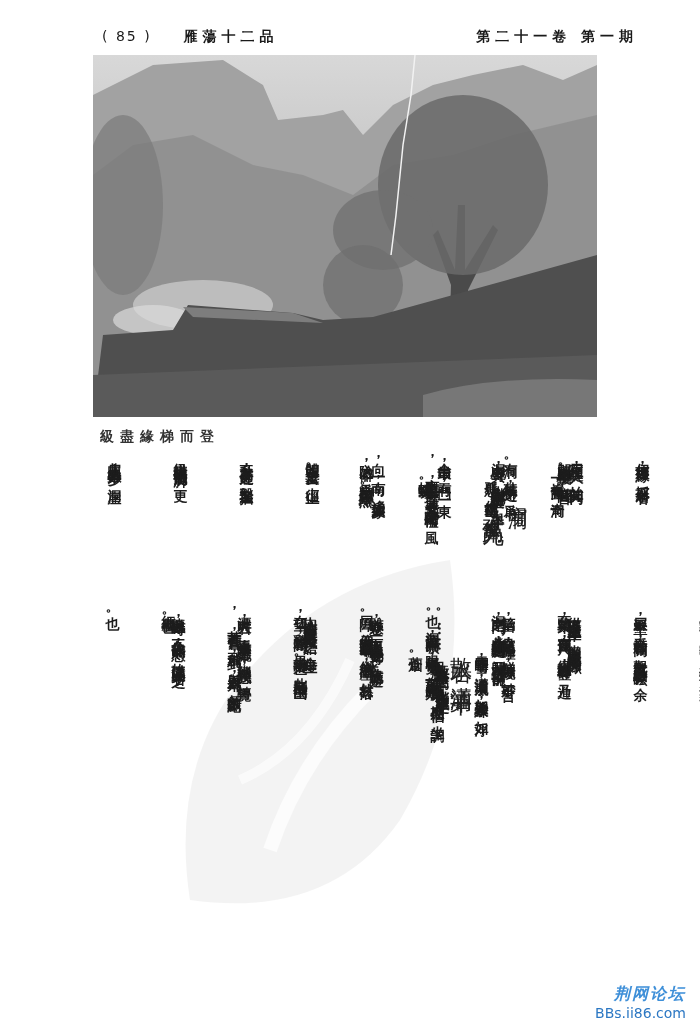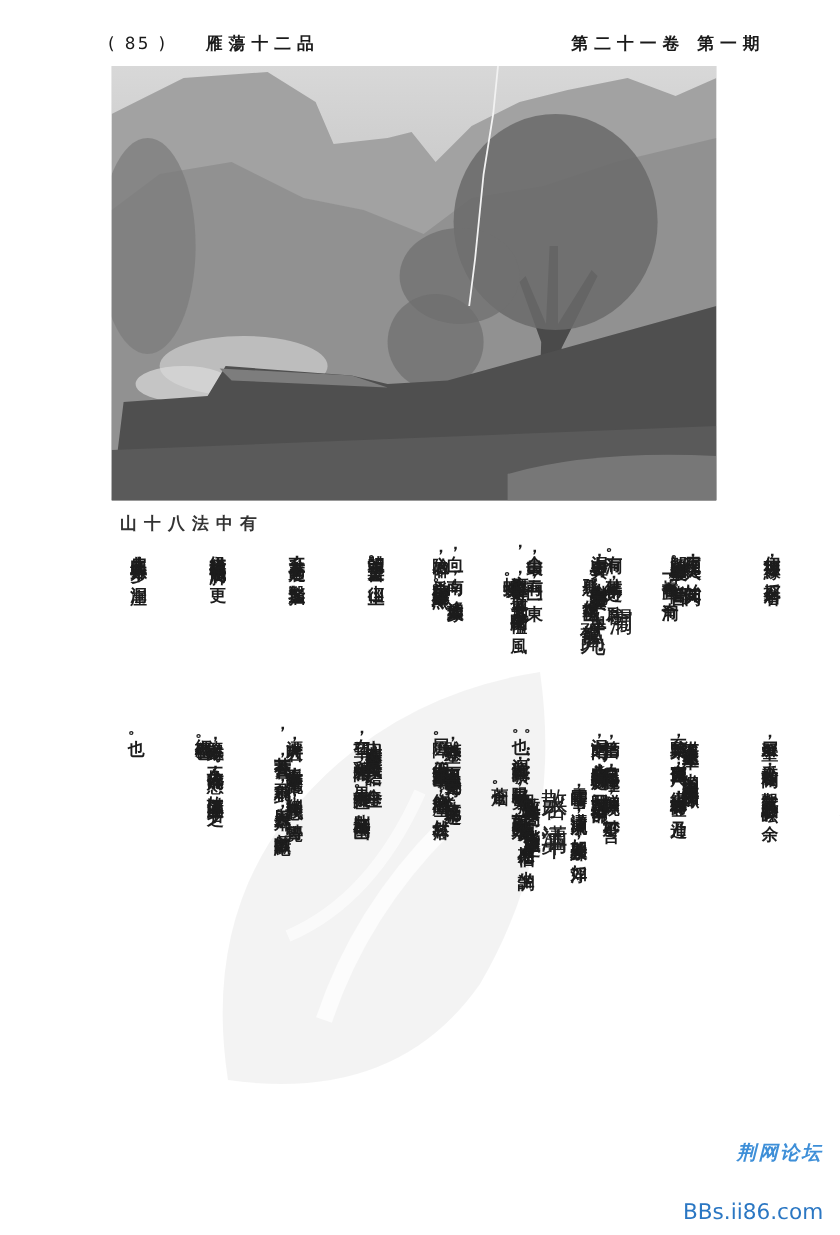--- a/index.html
+++ b/index.html
@@ -3,21 +3,21 @@
 <meta charset="utf-8">
 <style>
   html, body { margin: 0; padding: 0; }
   body {
     width: 700px; height: 1029px; background: #ffffff; position: relative; overflow: hidden;
     font-family: "DejaVu Serif", "Liberation Serif", serif; color: #1a1a1a;
   }
   .header-left, .header-right {
     position: absolute; top: 28px; font-size: 14px; font-weight: bold; letter-spacing: 5px; white-space: nowrap;
   }
-  .header-left { left: 90px; }
+  .header-left { left: 102px; }
   .header-right { right: 62px; }
   .page-num { letter-spacing: 2px; margin-right: 22px; font-weight: normal; font-family: "DejaVu Sans", sans-serif; font-size: 14px; }
   .photo {
     position: absolute; left: 93px; top: 55px; width: 504px; height: 362px; overflow: hidden;
     background: linear-gradient(180deg, #c9c9c9 0%, #b5b5b5 35%, #8f8f8f 70%, #5c5c5c 100%);
   }
   .photo svg { position: absolute; left: 0; top: 0; }
   .caption {
     position: absolute; left: 100px; top: 428px; font-size: 14px; letter-spacing: 6px; font-weight: bold; color: #333;
   }
@@ -29,21 +29,21 @@
     position: absolute; writing-mode: vertical-rl; font-size: 22px; line-height: 26px; letter-spacing: 2px;
     white-space: pre; font-weight: normal; color: #222;
   }
   .watermark-seal {
     position: absolute; left: 150px; top: 520px; width: 330px; height: 420px; pointer-events: none;
   }
   .site-wm {
     position: absolute; right: 14px; bottom: 8px; text-align: right; font-family: "DejaVu Sans", sans-serif; color: #3e8fd8;
   }
   .site-wm .cn { font-size: 16px; font-weight: bold; letter-spacing: 2px; font-style: italic; }
-  .site-wm .url { font-size: 18px; color: #2b77c3; margin-top: 28px; }
+  .site-wm .url { font-size: 14px; color: #2b77c3; }
 </style>
 </head>
 <body>
 
 <div class="header-left">
   <span class="page-num">( 85 )</span>
   <span>雁蕩十二品</span>
 </div>
 <div class="header-right">第二十一卷 第一期</div>
 
@@ -73,21 +73,21 @@
 
     <path d="M10,280 L80,275 L95,250 L200,258 L230,265 L280,262 L360,240 L504,200 L504,362 L0,362 Z" fill="#4f4f4f"></path>
     <path d="M90,252 L200,258 L230,268 L100,262 Z" fill="#7d7d7d"></path>
 
     <path d="M0,320 L504,300 L504,362 L0,362 Z" fill="#5a5a5a"></path>
     <path d="M330,340 Q400,320 504,325 L504,362 L330,362 Z" fill="#8a8a8a" opacity="0.6"></path>
 
     <path d="M322,0 L318,40 L310,90 L303,160 L298,200" stroke="#f2f2f2" stroke-width="1.5" fill="none"></path>
   </svg>
 </div>
-<div class="caption">山十八法中有</div>
+<div class="caption">級盡緣梯而登</div>
 
 <svg class="watermark-seal" viewBox="0 0 330 420">
   <path d="M40,380 Q20,250 90,160 Q170,60 300,40 Q320,180 250,300 Q180,400 40,380 Z" fill="#e9e9e9" opacity="0.55"></path>
   <path d="M120,330 Q150,240 220,170" stroke="#ffffff" stroke-width="14" fill="none" opacity="0.7"></path>
   <path d="M90,260 Q160,230 200,140" stroke="#ffffff" stroke-width="10" fill="none" opacity="0.6"></path>
 </svg>
 
 <div class="vblock" style="right:80px; top:452px;">
   <span style="display: block;">卽須附壁攀援。嘗聞昔</span>
   <span style="display: block;">洞中多奇異，山魈木魅</span>

